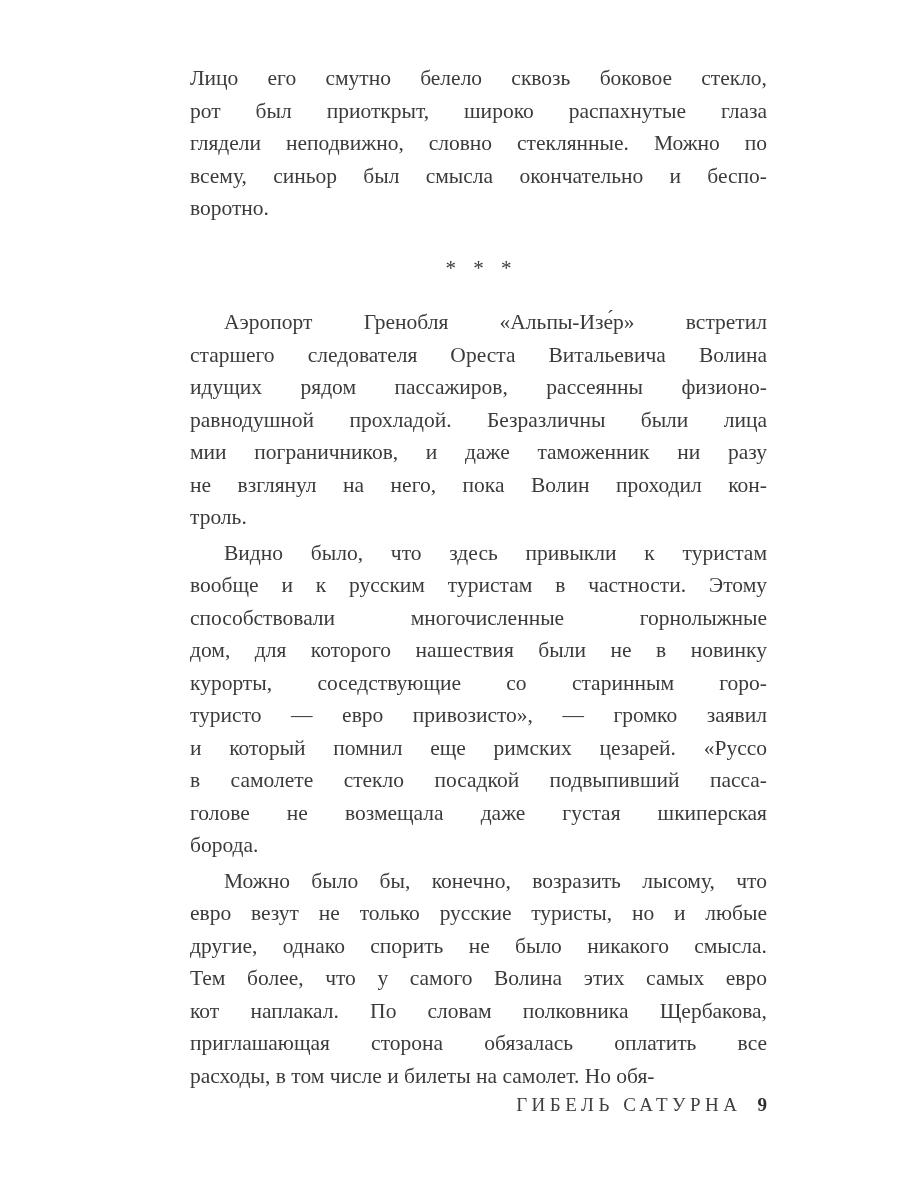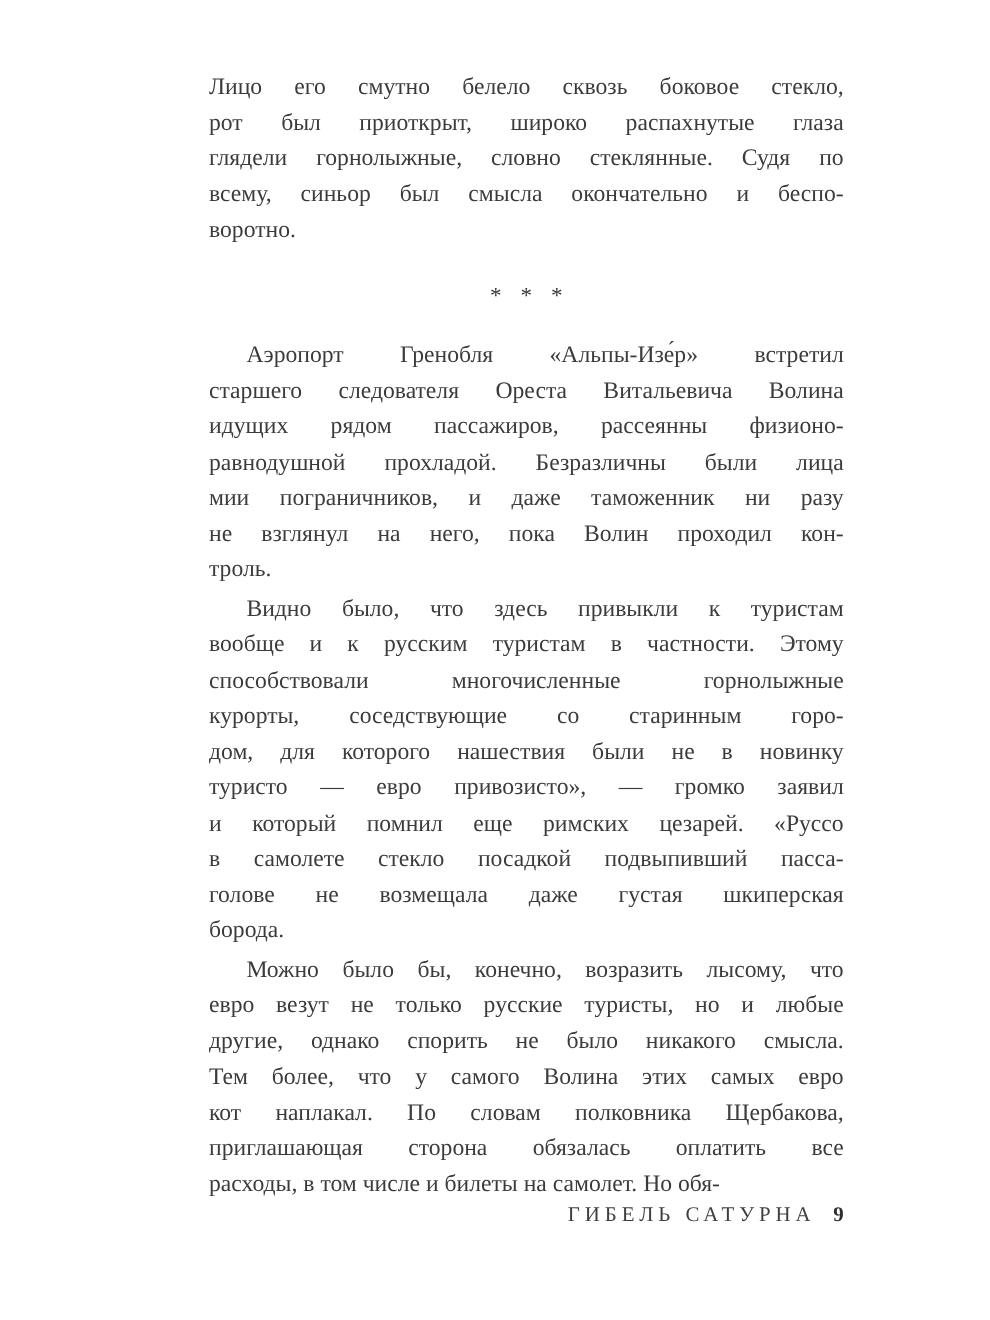--- a/index.html
+++ b/index.html
@@ -68,40 +68,40 @@
   }
 </style>
 </head>
 <body>
 
 <div class="book-page">
   <div class="text-block" id="text-block">
       <div class="paragraph">
         <div class="line">Лицо его смутно белело сквозь боковое стекло,</div>
         <div class="line">рот был приоткрыт, широко распахнутые глаза</div>
-        <div class="line">глядели горнолыжные, словно стеклянные. Судя по</div>
+        <div class="line">глядели неподвижно, словно стеклянные. Можно по</div>
         <div class="line">всему, синьор был смысла окончательно и беспо-</div>
         <div class="line last">воротно.</div>
       </div>
       <div class="separator">* * *</div>
       <div class="paragraph">
         <div class="line indent">Аэропорт Гренобля «Альпы-Изе́р» встретил</div>
         <div class="line">старшего следователя Ореста Витальевича Волина</div>
         <div class="line">идущих рядом пассажиров, рассеянны физионо-</div>
         <div class="line">равнодушной прохладой. Безразличны были лица</div>
         <div class="line">мии пограничников, и даже таможенник ни разу</div>
         <div class="line">не взглянул на него, пока Волин проходил кон-</div>
         <div class="line last">троль.</div>
       </div>
       <div class="paragraph">
         <div class="line indent">Видно было, что здесь привыкли к туристам</div>
         <div class="line">вообще и к русским туристам в частности. Этому</div>
         <div class="line">способствовали многочисленные горнолыжные</div>
+        <div class="line">дом, для которого нашествия были не в новинку</div>
         <div class="line">курорты, соседствующие со старинным горо-</div>
-        <div class="line">дом, для которого нашествия были не в новинку</div>
         <div class="line">туристо — евро привозисто», — громко заявил</div>
         <div class="line">и который помнил еще римских цезарей. «Руссо</div>
         <div class="line">в самолете стекло посадкой подвыпивший пасса-</div>
         <div class="line">голове не возмещала даже густая шкиперская</div>
         <div class="line last">борода.</div>
       </div>
       <div class="paragraph">
         <div class="line indent">Можно было бы, конечно, возразить лысому, что</div>
         <div class="line">евро везут не только русские туристы, но и любые</div>
         <div class="line">другие, однако спорить не было никакого смысла.</div>

